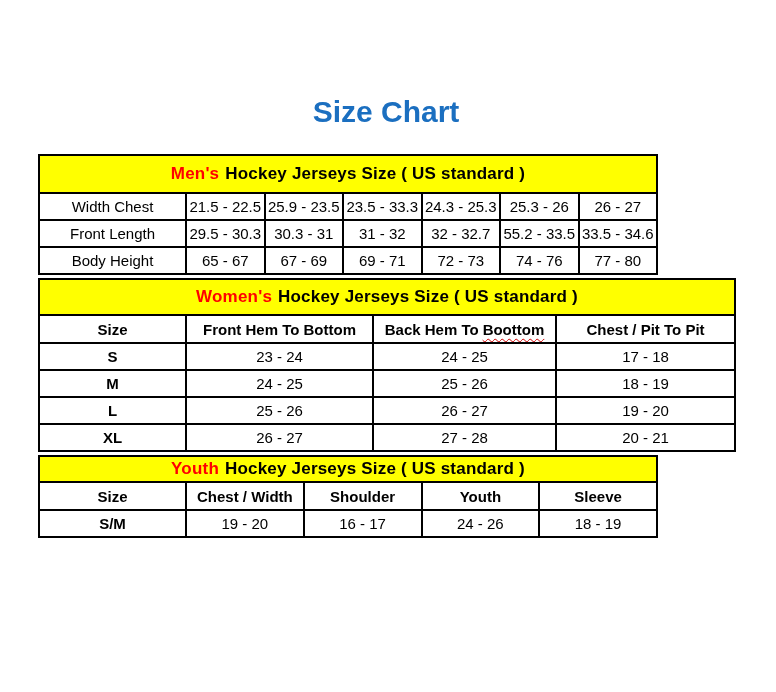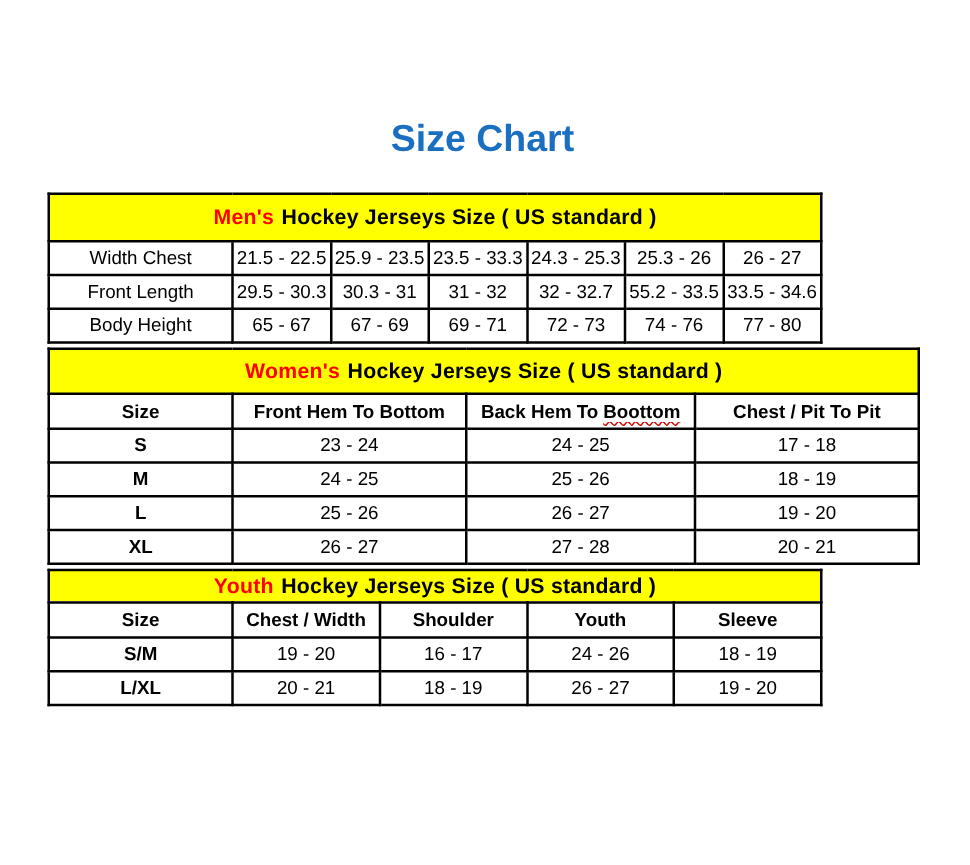--- a/index.html
+++ b/index.html
@@ -186,23 +186,16 @@
         <th>Youth</th>
         <th>Sleeve</th>
       </tr>
       <tr class="dr">
         <td class="lbl-b">S/M</td>
         <td>19 - 20</td>
         <td>16 - 17</td>
         <td>24 - 26</td>
         <td>18 - 19</td>
       </tr>
-      <tr class="dr">
-        <td class="lbl-b">L/XL</td>
-        <td>20 - 21</td>
-        <td>18 - 19</td>
-        <td>26 - 27</td>
-        <td>19 - 20</td>
-      </tr>
     </tbody>
   </table>
 
 </main>
 
 </body></html>

